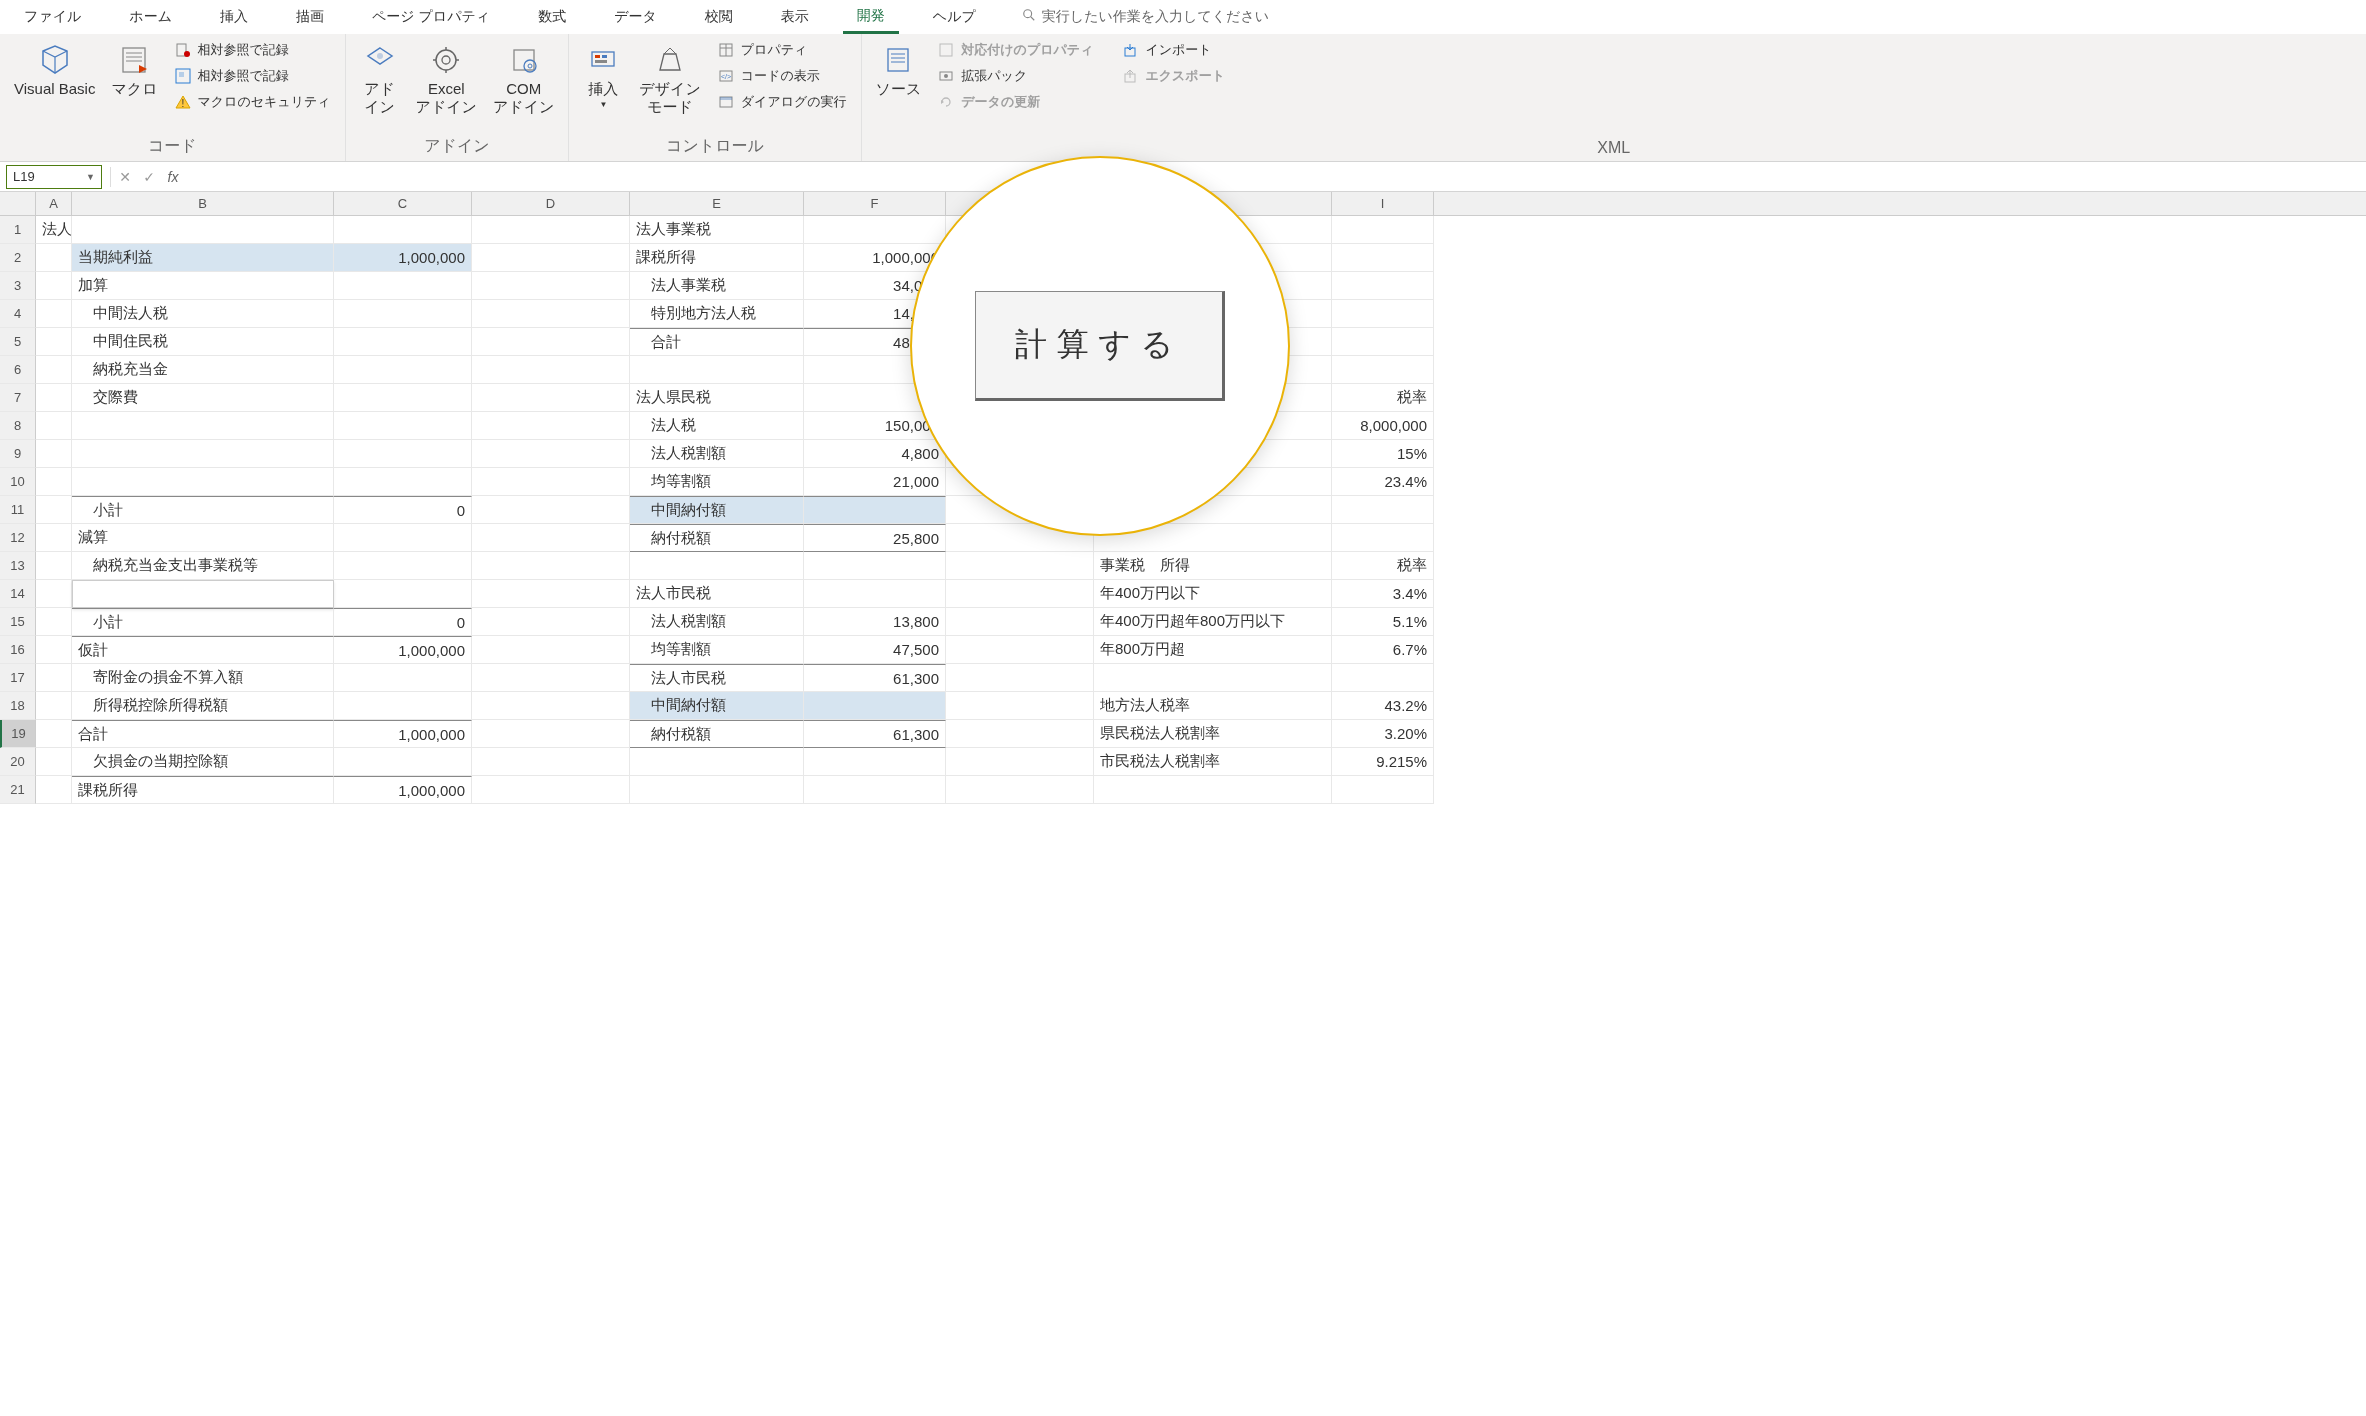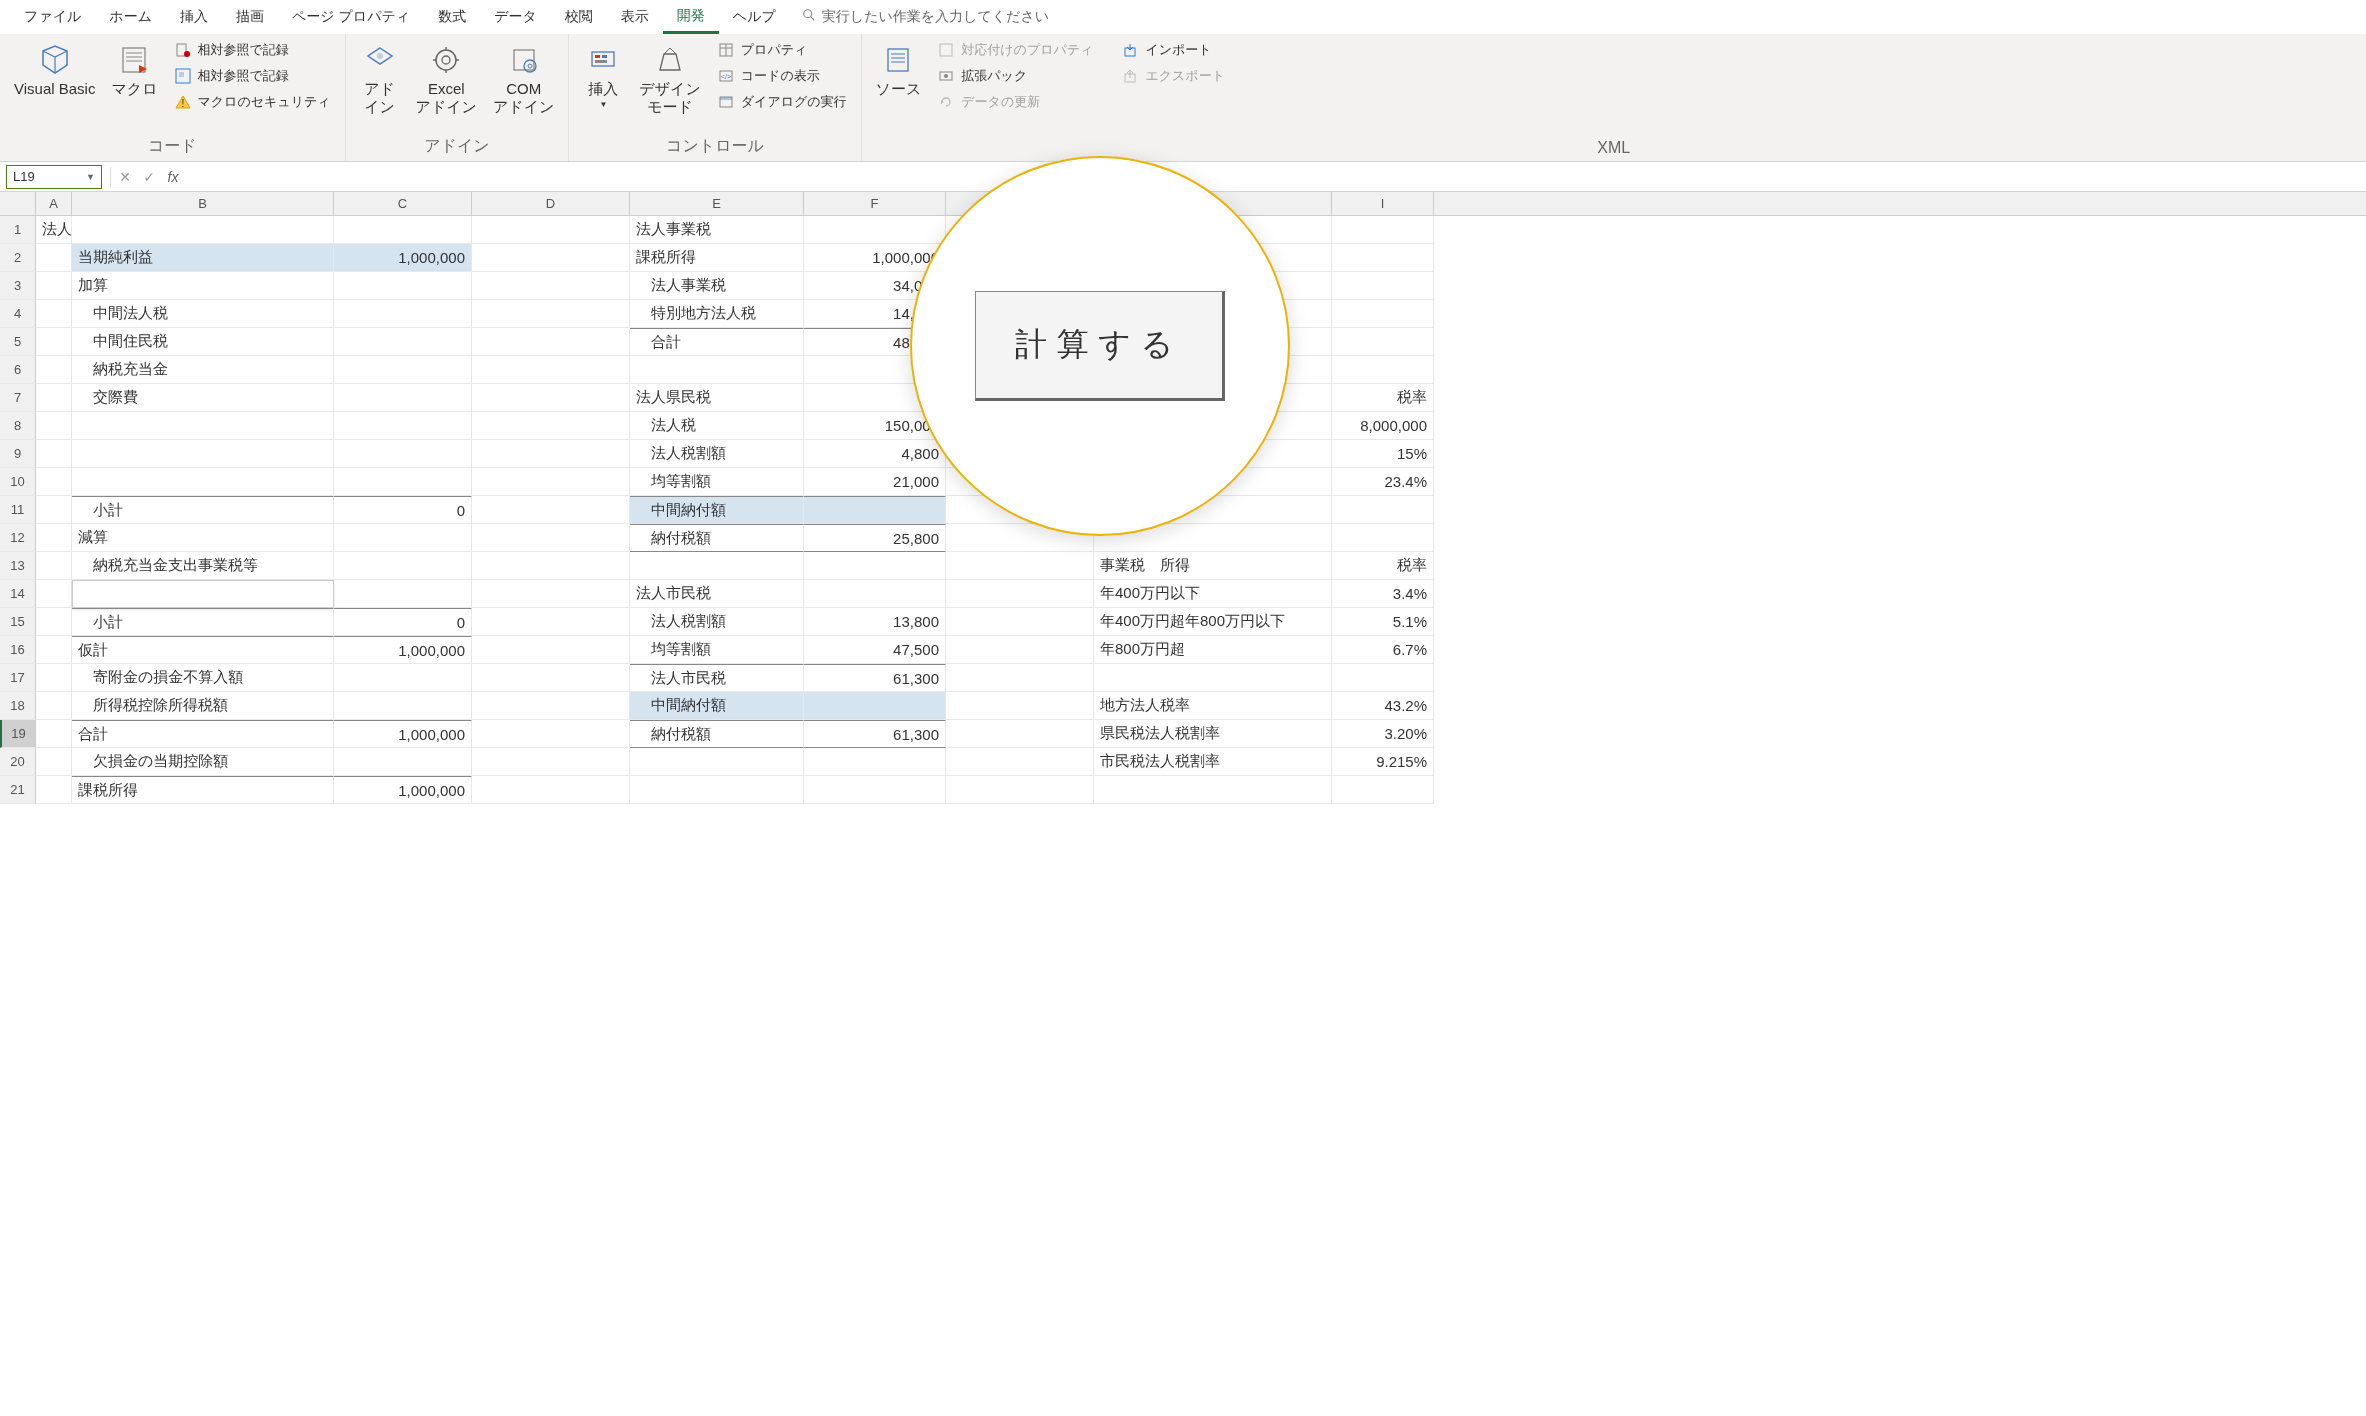--- a/index.html
+++ b/index.html
@@ -1,35 +1,35 @@
 <!DOCTYPE html>
 <html><head>
 <meta charset="utf-8">
 <style>
   * { box-sizing: border-box; margin: 0; padding: 0; }
   body { font-family: "Yu Gothic UI", "Meiryo", sans-serif; font-size: 14px; background: #fff; color: #333; overflow: hidden; }
   
   
-  .menubar { display: flex; align-items: center; height: 34px; padding: 0 10px; background: #fff; }
+  .menubar { display: flex; align-items: center; height: 34px; padding: 0 10px; background: #fff; gap: 20px; }
   .menu-item { padding: 6px 14px; cursor: pointer; font-size: 14px; }
   .menu-item.active { border-bottom: 3px solid #217346; color: #217346; font-weight: 500; }
   .tell-me { display: flex; align-items: flex-start; gap: 6px; padding: 6px 12px; color: #666; }
   .search-icon { width: 14px; height: 14px; }
   
   
   .ribbon { display: flex; background: #f3f2f1; border-bottom: 1px solid #d4d4d4; height: 128px; }
   .ribbon-group { display: flex; flex-direction: column; padding: 4px 8px 2px; border-right: 1px solid #e1e1e1; }
   .ribbon-group-content { flex: 1; display: flex; align-items: flex-start; gap: 4px; }
   .ribbon-group-label { text-align: center; font-size: 16px; color: #666; padding: 2px 0; }
   .ribbon-big-btn { display: flex; flex-direction: column; align-items: center; justify-content: flex-start; padding: 4px 6px; cursor: pointer; min-width: 52px; }
   .ribbon-big-btn .icon-box { width: 36px; height: 36px; display: flex; align-items: center; justify-content: center; margin-bottom: 2px; }
   .ribbon-big-btn .label { font-size: 15px; text-align: center; line-height: 1.2; }
   .ribbon-small-list { display: flex; flex-direction: column; gap: 2px; }
   .ribbon-small-btn { display: flex; align-items: center; gap: 6px; padding: 3px 6px; cursor: pointer; font-size: 13px; }
-  .ribbon-small-btn.disabled { color: #a0a0a0; }
+  .ribbon-small-btn.disabled { color: #a0a0a0; font-weight: bold; }
   .ribbon-small-btn .small-icon { width: 18px; height: 18px; display: flex; align-items: center; justify-content: center; }
   .dropdown-arrow { font-size: 8px; margin-top: 2px; }
   
   
   .formula-bar { display: flex; align-items: center; height: 30px; border-bottom: 1px solid #d4d4d4; background: #fff; }
   .name-box { width: 96px; height: 24px; border: 1px solid #4d7c0f; margin: 4px 6px; padding: 2px 6px; display: flex; align-items: center; justify-content: space-between; font-size: 13px; background: #fff; }
   .name-box-arrow { font-size: 9px; color: #666; }
   .fb-divider { width: 1px; height: 20px; background: #ddd; margin: 0 2px; }
   .fb-btn { width: 24px; height: 24px; display: flex; align-items: center; justify-content: center; color: #999; cursor: pointer; }
   .formula-input { flex: 1; height: 24px; border: none; padding: 0 6px; font-size: 13px; outline: none; }

